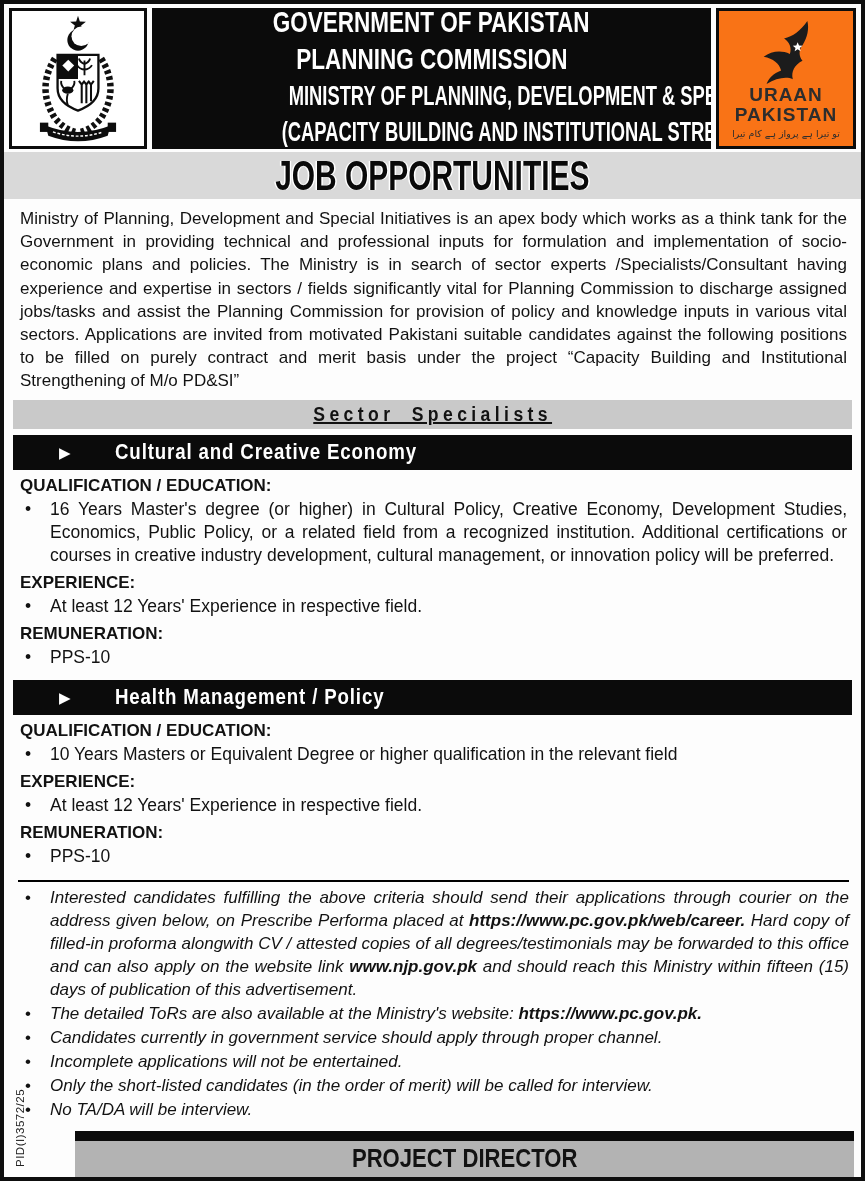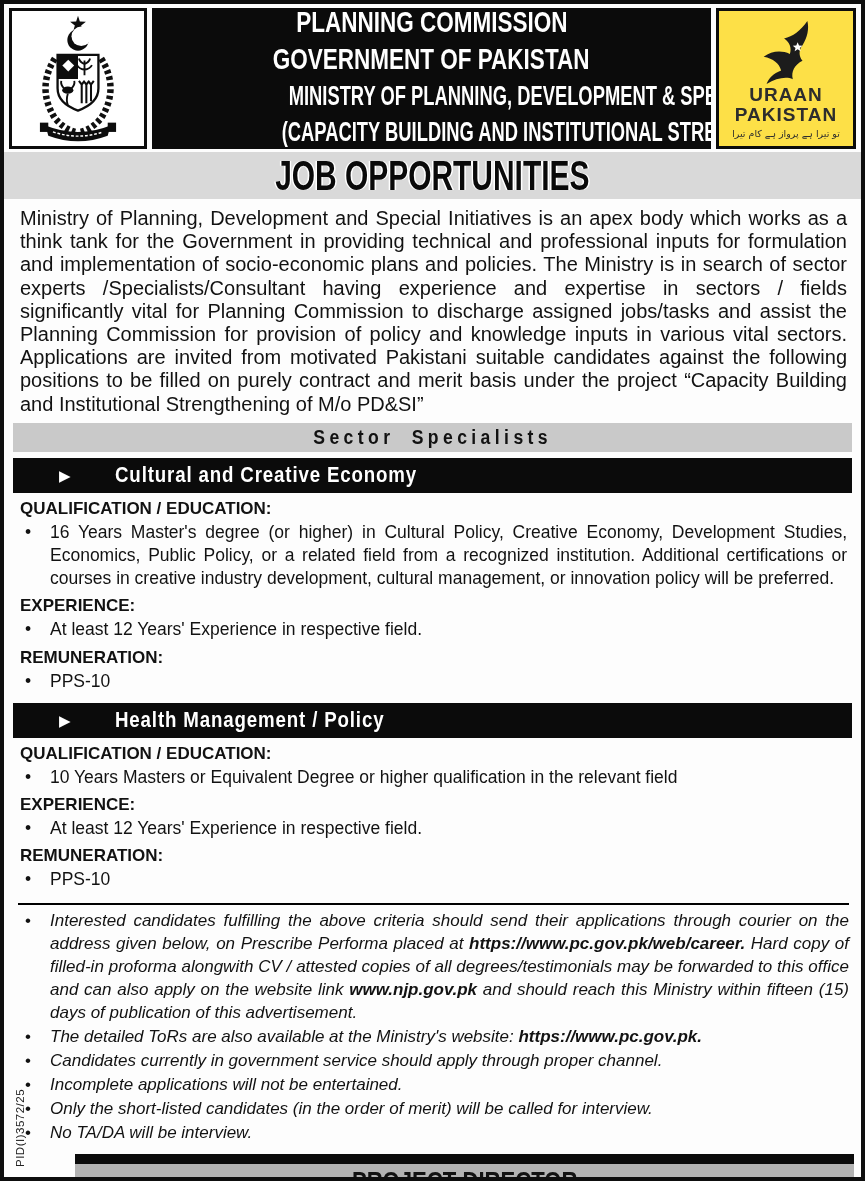--- a/index.html
+++ b/index.html
@@ -11,32 +11,32 @@
   
   .hdr{display:flex;gap:5px;margin:4px 5px 0 5px;height:141px;}
   .embox{width:138px;flex:none;border:3px solid #0c0c0c;background:#fff;
     display:flex;align-items:center;justify-content:center;box-sizing:border-box;}
   .htitle{flex:1;background:#0b0b0b;color:#fff;display:flex;flex-direction:column;
     justify-content:center;text-align:center;overflow:hidden;}
   .hline{line-height:32px;white-space:nowrap;}
   .hline span{display:inline-block;font-weight:bold;transform:scaleX(.75);}
   .hline.l12 span{font-size:30px;}
   .hline.l34 span{font-size:27px;transform:scaleX(.68);}
-  .logobox{width:140px;flex:none;border:3px solid #0c0c0c;background:#fde047;box-sizing:border-box;
+  .logobox{width:140px;flex:none;border:3px solid #0c0c0c;background:#f97316;box-sizing:border-box;
     display:flex;flex-direction:column;align-items:center;justify-content:center;}
   .logoname{font-weight:bold;color:#2d2d2d;font-size:19px;line-height:20px;letter-spacing:1px;}
   .tagline{font-family:"DejaVu Sans",sans-serif;font-size:9.5px;color:#2d2d2d;margin-top:3px;white-space:nowrap;}
   
   .jobband{height:47px;background:#d9d9d9;margin-top:3px;display:flex;align-items:center;justify-content:center;}
   .jobband span{display:inline-block;font-weight:bold;font-size:41px;color:#0a0a0a;
     transform:scale(.73,1.04);white-space:nowrap;text-shadow:2px 0 0 #fff,-2px 0 0 #fff;}
   
-  .intro{margin:8px 14px 0 16px;font-size:20px;line-height:23.2px;text-align:justify;}
+  .intro{margin:8px 14px 0 16px;font-size:17px;line-height:23.2px;text-align:justify;}
   
-  .secband{margin:7px 9px 0;height:29px;background:#c9c9c9;display:flex;align-items:center;justify-content:center;}
+  .secband{margin:7px 9px 0;height:29px;background:#c9c9c9;display:flex;align-items:center;justify-content:center;text-decoration:underline;}
   .secband span{display:inline-block;font-weight:bold;font-size:20px;letter-spacing:5px;word-spacing:9px;transform:scaleX(.88);white-space:nowrap;}
   .jband{margin:6px 9px 0;height:35px;background:#0b0b0b;color:#fff;display:flex;align-items:center;
     padding-left:46px;box-sizing:border-box;}
   .jband .arr{font-size:15px;margin-right:44px;line-height:1;}
   .jband .jt{display:inline-block;font-weight:bold;font-size:22px;letter-spacing:1px;
     transform:scaleX(.85);transform-origin:left center;white-space:nowrap;}
   
   .lbl{margin:5px 14px 0 16px;font-weight:bold;font-size:17px;line-height:22px;}
   .bul{display:flex;margin:1px 14px 0 16px;font-size:17.5px;line-height:23.2px;}
   .bul .b{width:30px;flex:none;padding-left:5px;box-sizing:border-box;}
@@ -80,22 +80,22 @@
         <path d="M59,74 V96 M64,74 V96 M69,74 V94 M59,76 l-3,-4 M64,76 l-3,-4 M69,76 l-3,-4 M59,76 l3,-4 M64,76 l3,-4 M69,76 l3,-4" stroke="#0d0d0d" stroke-width="2.2" fill="none"></path>
 
         <path d="M20,120 Q55,134 90,120 L87,131 Q55,143 23,131 Z" fill="#0d0d0d"></path>
         <path d="M28,127 Q55,136 82,127" stroke="#ffffff" stroke-width="1.5" stroke-dasharray="3 2" fill="none"></path>
         <rect x="14" y="117" width="9" height="10" fill="#0d0d0d"></rect>
         <rect x="87" y="117" width="9" height="10" fill="#0d0d0d"></rect>
       </svg>
     </div>
 
     <div class="htitle">
+      <div class="hline l12"><span>GOVERNMENT OF PAKISTAN</span></div>
       <div class="hline l12"><span>PLANNING COMMISSION</span></div>
-      <div class="hline l12"><span>GOVERNMENT OF PAKISTAN</span></div>
       <div class="hline l34"><span>MINISTRY OF PLANNING, DEVELOPMENT &amp; SPECIAL INITIATIVES</span></div>
       <div class="hline l34"><span>(CAPACITY BUILDING AND INSTITUTIONAL STRENGTHENING)</span></div>
     </div>
 
     <div class="logobox">
       <svg width="78" height="66" viewBox="0 0 80 68">
         <path d="M62 2 C55 12 47 18 38 20 C44 24 46 30 44 36 C35 32 25 33 17 39 C27 41 33 46 35 53 C27 56 22 61 20 67 C30 61 40 59 47 62 C45 54 49 47 57 43 C53 38 53 32 57 27 C62 19 64 10 62 2 Z" fill="#1c1c1c"></path>
         <polygon points="52,24 53.4,27.4 57,27.6 54.2,29.8 55.1,33.2 52,31.2 48.9,33.2 49.8,29.8 47,27.6 50.6,27.4" fill="#ffffff"></polygon>
       </svg>
       <div class="logoname">URAAN</div>

